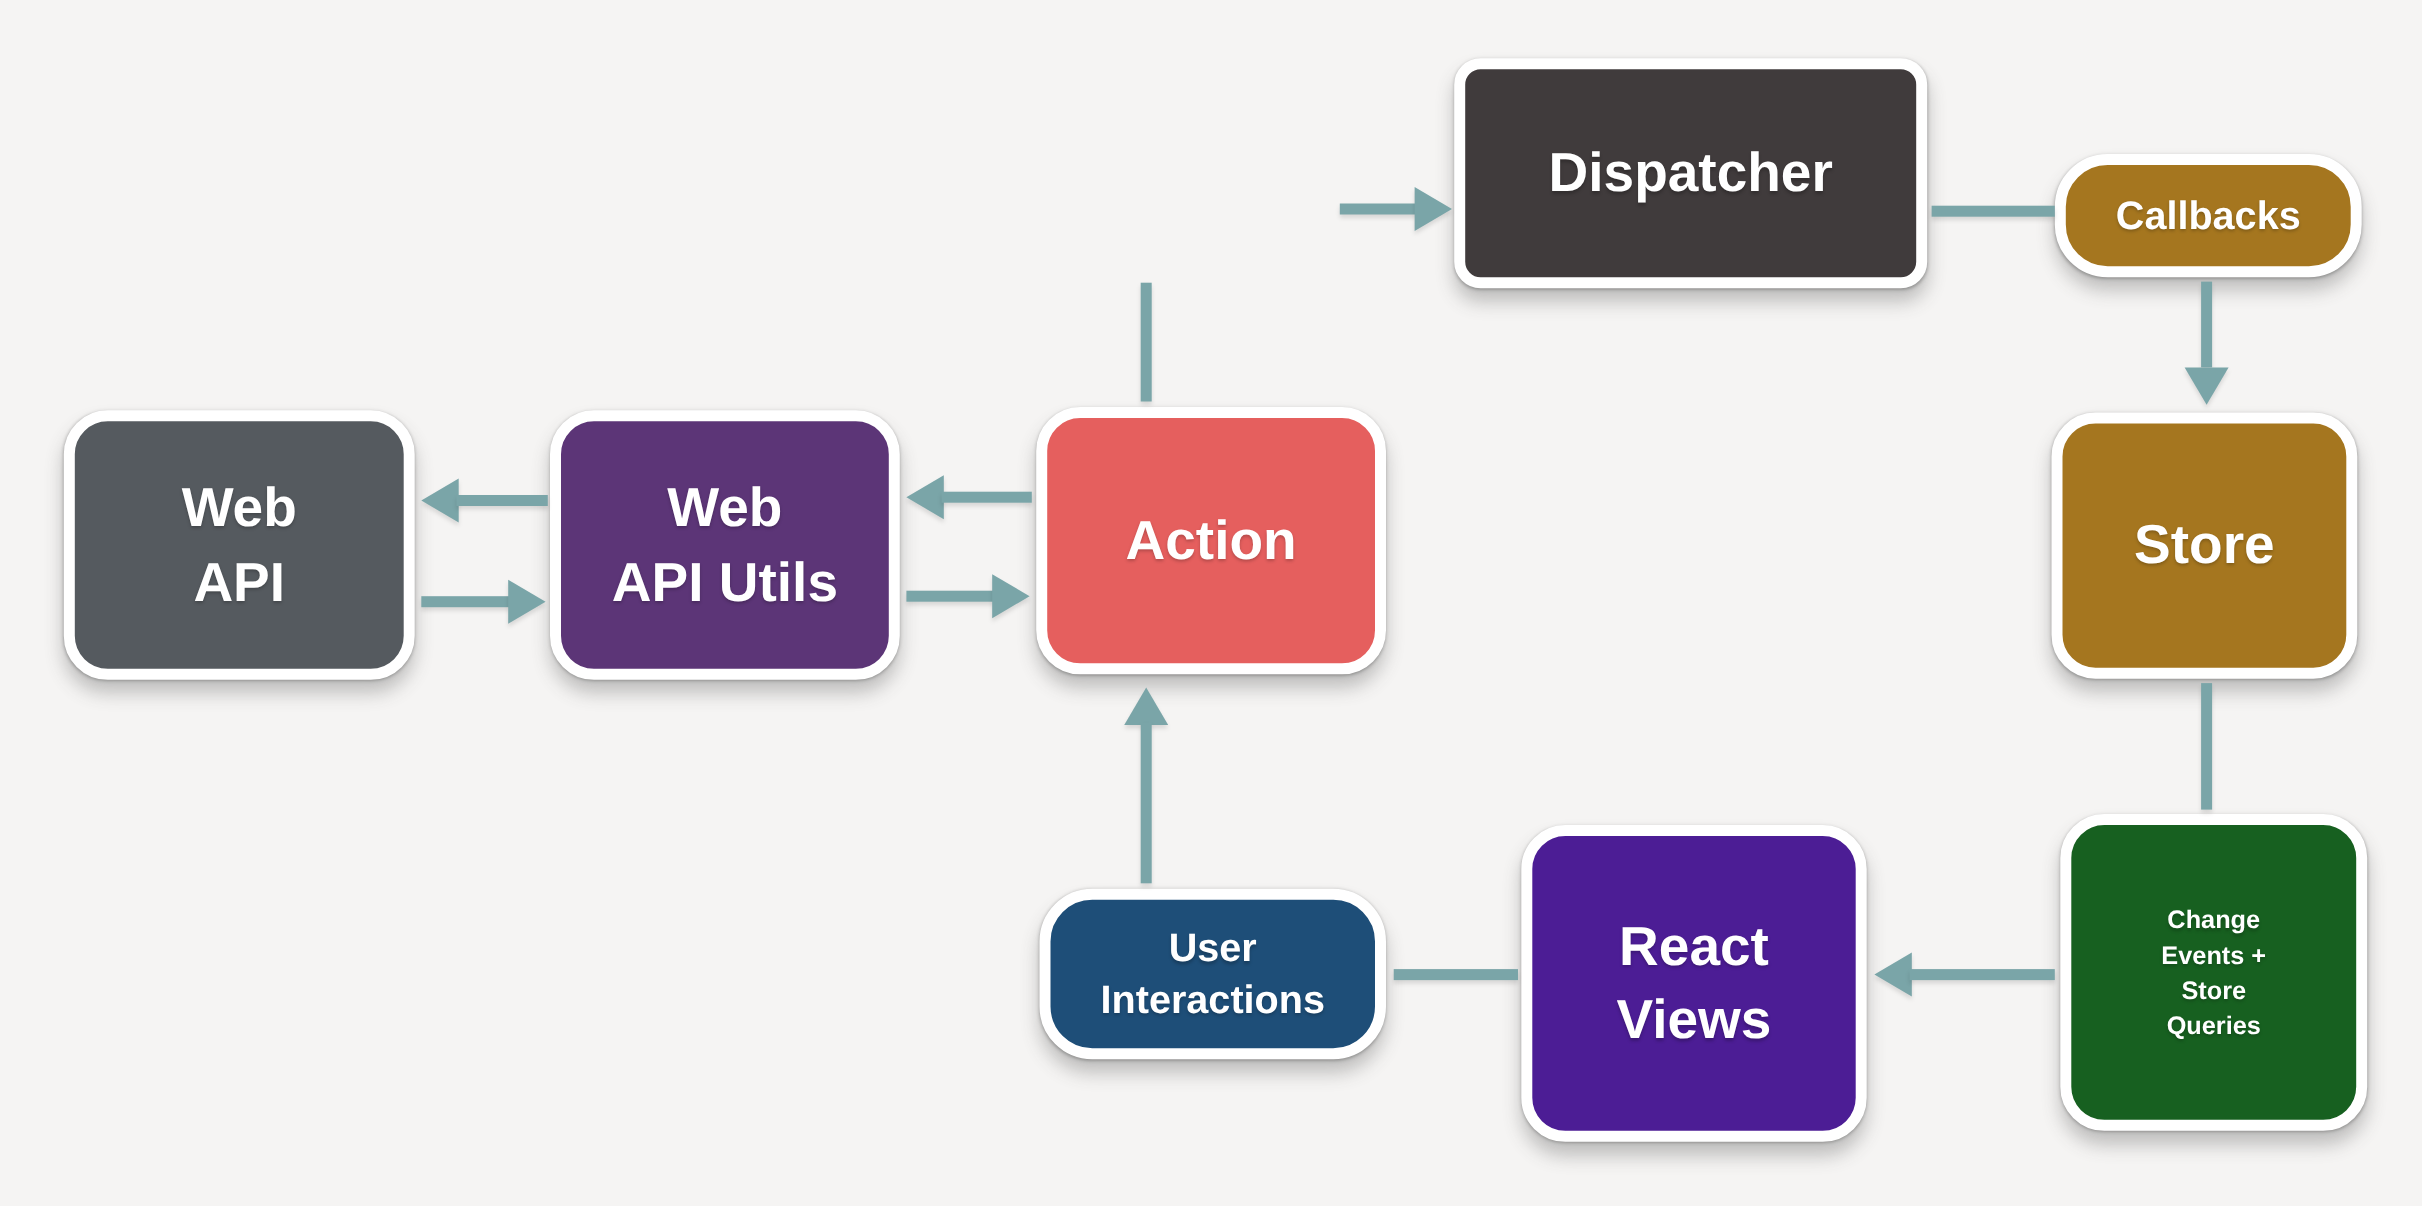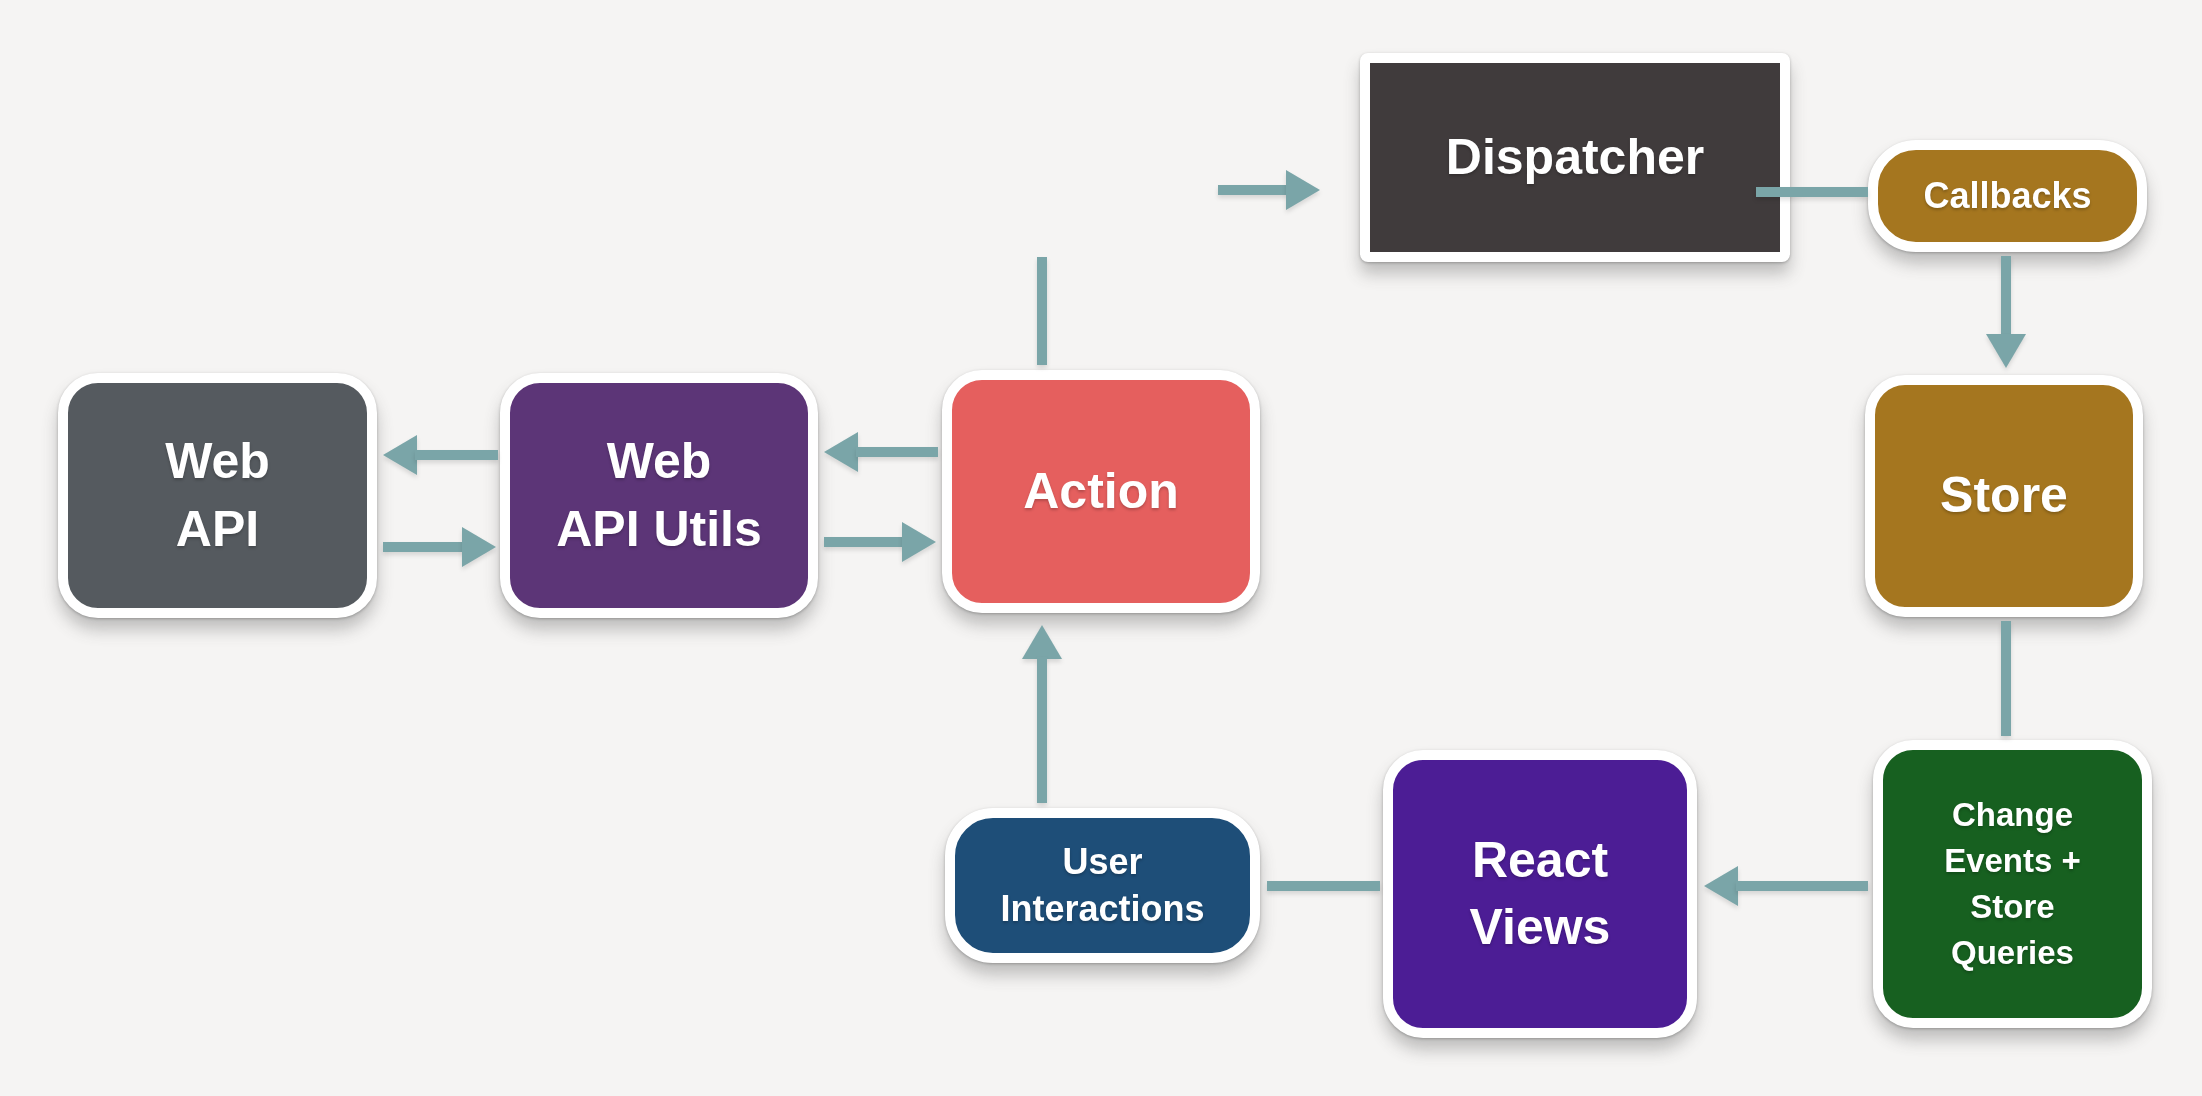--- a/index.html
+++ b/index.html
@@ -26,21 +26,21 @@
     flex-direction: column;
     align-items: center;
     justify-content: center;
     text-align: center;
     box-shadow: 0 1px 3px rgba(0,0,0,0.25), 0 12px 16px rgba(70,70,70,0.30);
     text-shadow: 0 2px 3px rgba(0,0,0,0.22);
   }
   .pill { border-radius: 48px; }
   .fs-big   { font-size: 50px; line-height: 1.35; }
   .fs-mid   { font-size: 36px; line-height: 1.30; }
-  .fs-small { font-size: 33px; line-height: 1.40; }
+  .fs-small { font-size: 23px; line-height: 1.40; }
   .hline, .vline {
     position: absolute;
     background: #7aa5a8;
     filter: drop-shadow(0 3px 2px rgba(0,0,0,0.12));
   }
   .hline { height: 10px; }
   .vline { width: 10px; }
   .ah {
     position: absolute;
     width: 0; height: 0;
@@ -50,21 +50,21 @@
   .ah-left  { border-top: 20px solid transparent; border-bottom: 20px solid transparent; border-right: 34px solid #7aa5a8; }
   .ah-down  { border-left: 20px solid transparent; border-right: 20px solid transparent; border-top: 34px solid #7aa5a8; }
   .ah-up    { border-left: 20px solid transparent; border-right: 20px solid transparent; border-bottom: 34px solid #7aa5a8; }
 </style>
 </head>
 <body>
 
 <div class="canvas">
 
 
-  <div class="node fs-big" style="left: 1322px; top: 53px; width: 430px; height: 209px; border-radius: 8px; background: rgb(64, 59, 60); margin-left: 38px;">
+  <div class="node fs-big" style="left: 1322px; top: 53px; width: 430px; height: 209px; border-radius: 24px; background: rgb(64, 59, 60);">
     <div>Dispatcher</div>
   </div>
 
   <div class="node fs-mid pill" style="left: 1868px; top: 140px; width: 279px; height: 112px; background: rgb(165, 118, 31);">
     <div>Callbacks</div>
   </div>
 
   <div class="node fs-big" style="left: 58px; top: 373px; width: 319px; height: 245px; background: rgb(85, 90, 95);">
     <div>Web</div>
     <div>API</div>

